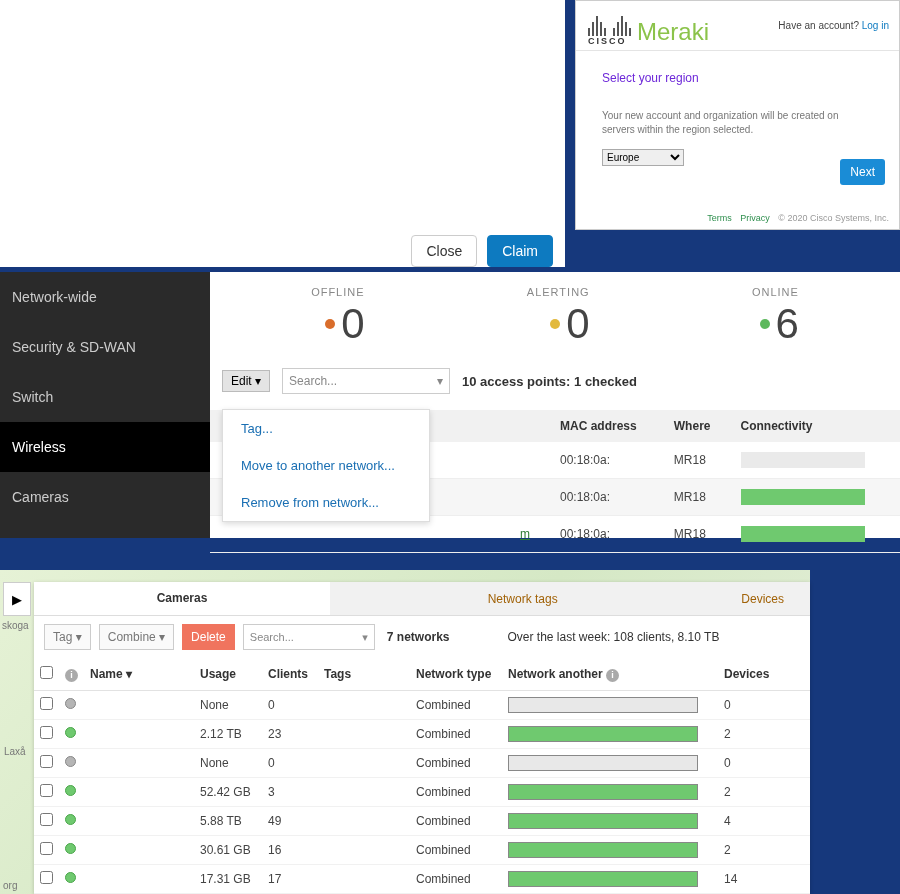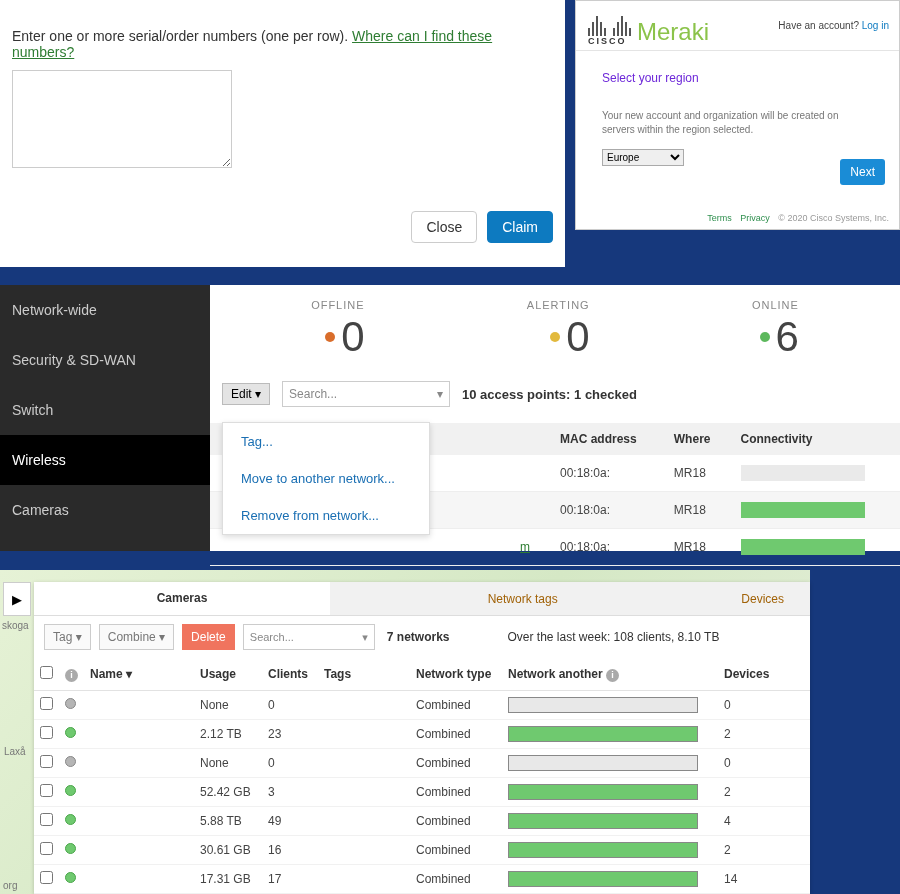--- a/index.html
+++ b/index.html
@@ -7,21 +7,21 @@
 
     
     .modal { position: absolute; left: 0; top: 0; width: 565px; height: 267px; background: #fff; padding: 10px 12px 12px 12px; }
     .modal-header { display: flex; justify-content: space-between; align-items: center; border-bottom: 1px solid #e5e5e5; padding-bottom: 14px; }
     .modal-title { font-size: 18px; color: #333; font-weight: 400; }
     .modal-close { color: #ccc; font-size: 22px; cursor: pointer; line-height: 1; }
     .modal-body { padding-top: 18px; }
     .modal-prompt { font-size: 14px; color: #333; }
     .modal-prompt a { color: #2e7d32; text-decoration: underline; }
     .modal-textarea { width: 220px; height: 98px; margin-top: 10px; border: 1px solid #ccc; resize: both; font-size: 13px; padding: 4px; }
-    .modal-footer { position: absolute; right: 12px; bottom: 24px; display: flex; gap: 10px; }
+    .modal-footer { position: absolute; right: 12px; bottom: 0; display: flex; gap: 10px; }
     .btn { padding: 7px 14px; font-size: 14px; border-radius: 4px; cursor: pointer; }
     .btn-default { background: #fff; border: 1px solid #ccc; color: #333; }
     .btn-primary { background: #0d7ac0; border: 1px solid #0d7ac0; color: #fff; }
 
     
     .region-panel { position: absolute; left: 575px; top: 0; width: 325px; height: 230px; background: #fff; border: 1px solid #ccc; font-size: 11px; }
     .rp-top { height: 50px; border-bottom: 1px solid #e4e4e4; display: flex; align-items: center; justify-content: space-between; padding: 0 10px 0 12px; }
     .rp-logo { display: flex; align-items: flex-end; gap: 6px; }
     .cisco-logo { display: flex; align-items: flex-end; gap: 2px; height: 30px; }
     .cisco-logo .bar { width: 2px; background: #555; }
@@ -32,21 +32,21 @@
     .rp-body { padding: 20px 26px 6px 26px; }
     .rp-body .title { font-size: 12px; color: #6d28d9; margin-bottom: 24px; }
     .rp-body .desc { font-size: 10px; color: #777; line-height: 1.4; margin-bottom: 12px; }
     .rp-body select { width: 82px; font-size: 10px; border: 1px solid #aaa; height: 17px; }
     .rp-next { position: absolute; right: 14px; top: 158px; }
     .btn-next { background: #1a8cd6; color: #fff; border: none; padding: 6px 10px; font-size: 12px; border-radius: 3px; cursor: pointer; }
     .rp-footer { position: absolute; bottom: 6px; right: 10px; font-size: 9px; color: #999; }
     .rp-footer a { color: #2f8f4e; text-decoration: none; margin-right: 6px; }
 
     
-    .dashboard { position: absolute; left: 0; top: 285px; width: 900px; height: 266px; display: flex; }
+    .dashboard { position: absolute; left: 0; top: 272px; width: 900px; height: 266px; display: flex; }
     .sidebar { width: 210px; background: #2a2a2a; color: #ccc; font-size: 14px; }
     .sidebar-item { padding: 17px 12px; cursor: pointer; }
     .sidebar-item.active { background: #000; color: #fff; }
     .content { flex: 1; background: #fff; position: relative; }
     .status-row { display: flex; justify-content: space-around; padding: 14px 20px 20px 20px; }
     .status-block { text-align: right; }
     .status-label { font-size: 11px; letter-spacing: 1px; color: #888; margin-bottom: 2px; }
     .status-val { font-size: 42px; color: #444; font-weight: 300; display: inline-flex; align-items: center; gap: 6px; }
     .dot { width: 10px; height: 10px; border-radius: 50%; display: inline-block; }
     .dot.orange { background: #d96d2b; }
@@ -92,26 +92,20 @@
     .health-bar { width: 190px; height: 16px; border: 1px solid #888; }
     .health-bar.green { background: #6fc96f; }
     .health-bar.gray { background: #e8e8e8; }
     .info-icon { display: inline-block; width: 13px; height: 13px; border-radius: 50%; background: #aaa; color: #fff; font-size: 9px; text-align: center; line-height: 13px; font-weight: bold; }
     .map-label { position: absolute; font-size: 10px; color: #777; }
   </style>
 </head>
 <body>
 
 <div class="modal">
-  <div class="modal-body">
-    <div class="modal-prompt">
-      <span>Enter one or more serial/order numbers (one per row). </span><a href="#">Where can I find these numbers?</a>
-    </div>
-    <textarea class="modal-textarea" style=""></textarea>
-  </div>
   <div class="modal-footer">
     <button class="btn btn-default">Close</button>
     <button class="btn btn-primary">Claim</button>
   </div>
 </div>
 
 <div class="region-panel">
   <div class="rp-top">
     <div class="rp-logo">
       <div>

